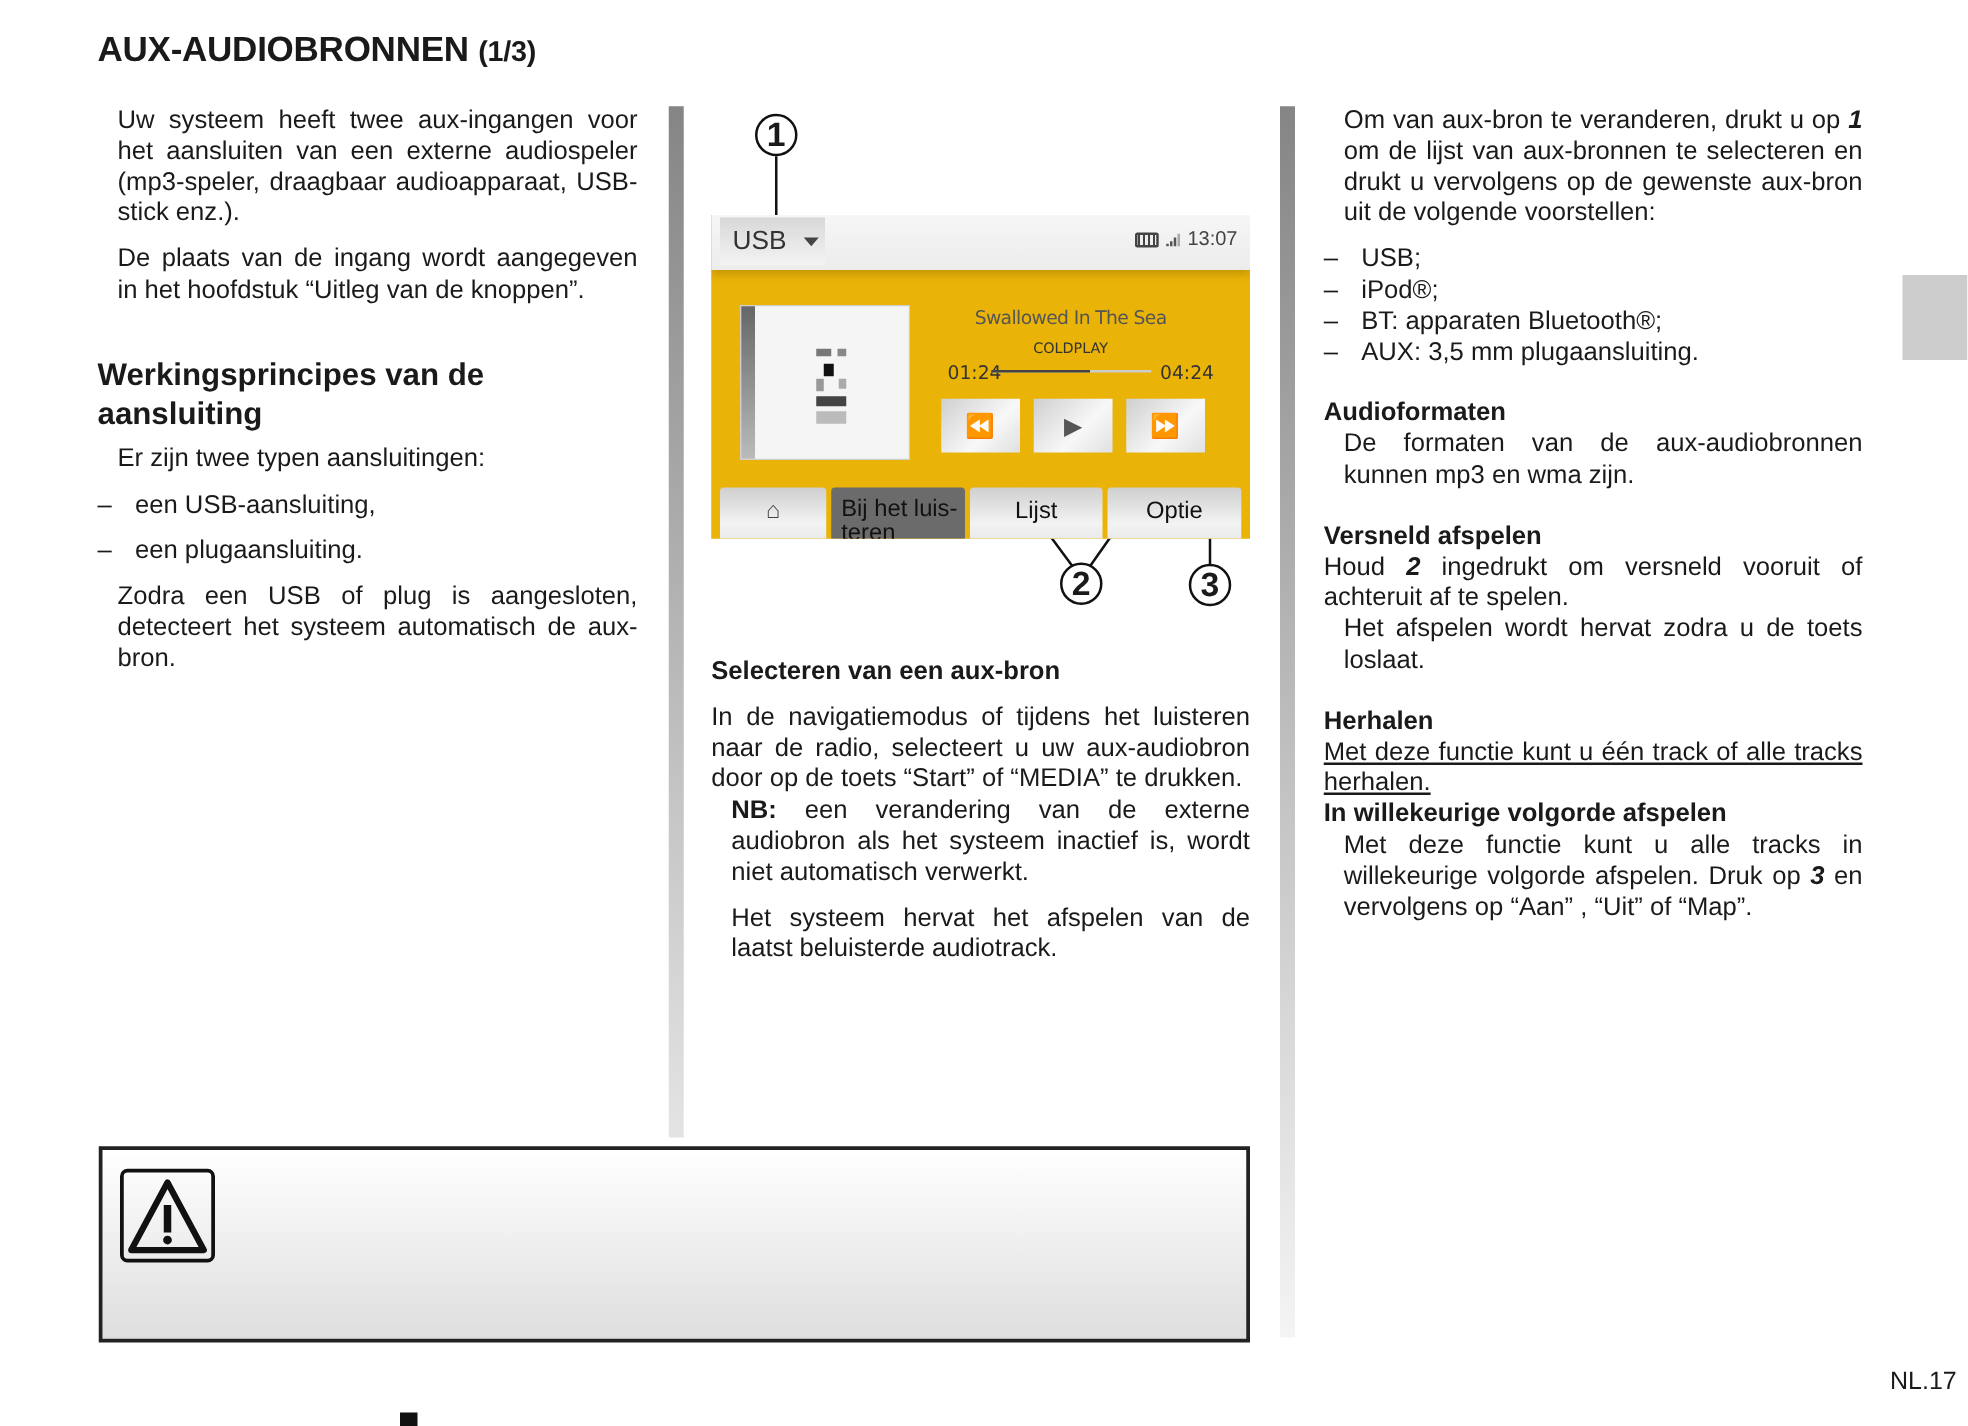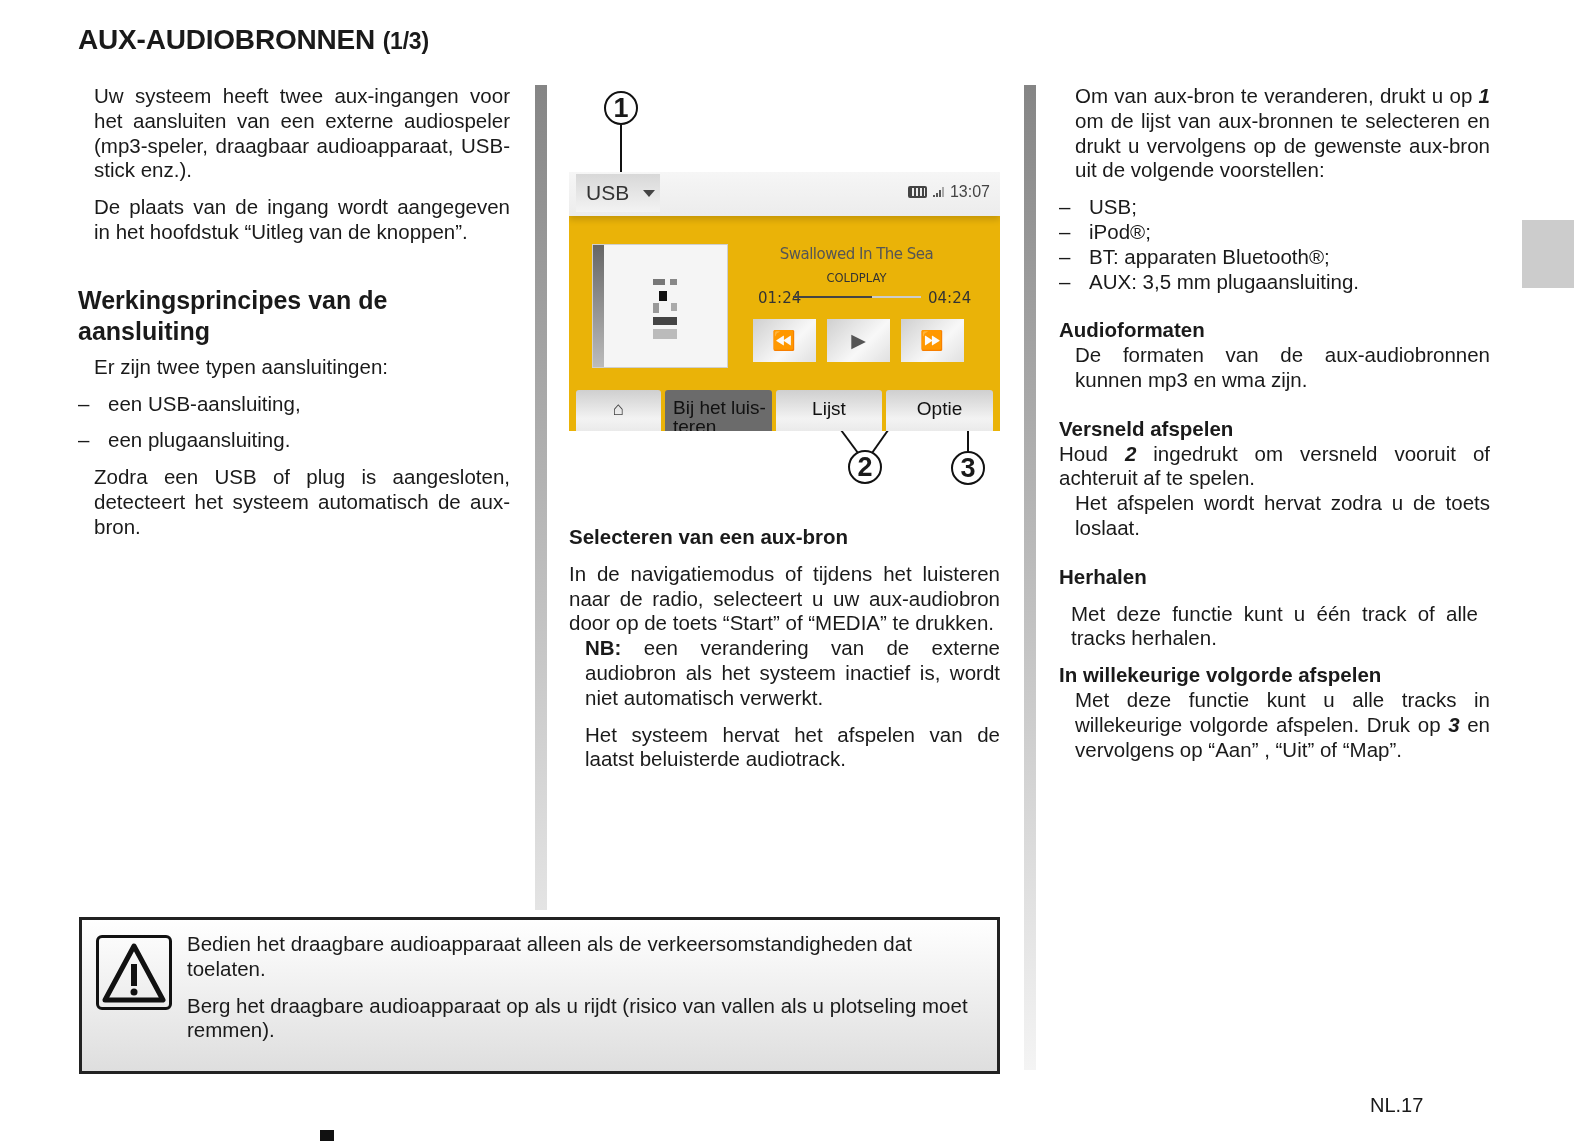--- a/index.html
+++ b/index.html
@@ -52,21 +52,21 @@
           font-size:19px; color:#111; text-align:center; box-sizing:border-box; padding-top:8px; }
   .bbtn.active { background:#6b6b6b; text-align:left; padding-left:8px; line-height:19px; }
   .home-icon { display:inline-block; font-size:19px; color:#444; }
   .callout { position:absolute; width:34px; height:34px; border:2px solid #111; border-radius:50%; background:#fff; box-sizing:border-box;
              font-size:27px; font-weight:bold; display:flex; align-items:center; justify-content:center; line-height:1; }
   .warn { position:absolute; left:79px; top:917px; width:921px; height:157px; box-sizing:border-box; border:3px solid #222;
           background:linear-gradient(#ffffff,#dedede); }
   .warn-icon { position:absolute; left:14px; top:15px; width:76px; height:75px; border:3px solid #111; border-radius:6px; box-sizing:border-box; }
   .warn-text { position:absolute; left:105px; top:12px; width:798px; font-size:20.5px; line-height:24.8px; }
   .warn-text p { margin:0 0 12px 0; }
-  .pagenum { position:absolute; left:1370px; top:1094px; font-size:20px; }
+  .pagenum { position:absolute; left:1512px; top:1094px; font-size:20px; }
   .blip { position:absolute; left:320px; top:1130px; width:14px; height:11px; background:#111; }
 </style>
 </head>
 <body>
 
 <h1><span>AUX-AUDIOBRONNEN</span> <span class="sub">(1/3)</span></h1>
 
 <div class="col" style="left:78px; top:84px; width:432px;">
   <p>Uw systeem heeft twee aux-ingangen voor het aansluiten van een externe audiospeler (mp3-speler, draagbaar audioapparaat, USB-stick enz.).</p>
   <p style="margin-bottom:40px;">De plaats van de ingang wordt aangegeven in het hoofdstuk “Uitleg van de knoppen”.</p>
@@ -168,35 +168,31 @@
         <span class="d">–</span>
         <span>AUX: 3,5 mm plugaansluiting.</span>
       </div>
   </div>
   <h3>Audioformaten</h3>
   <p style="margin-bottom:24px;">De formaten van de aux-audiobronnen kunnen mp3 en wma zijn.</p>
   <h3>Versneld afspelen</h3>
   <p style="margin:0;"><span>Houd </span><b><i>2</i></b><span> ingedrukt om versneld vooruit of achteruit af te spelen.</span></p>
   <p style="margin-bottom:24px;">Het afspelen wordt hervat zodra u de toets loslaat.</p>
   <h3>Herhalen</h3>
-  <p style="margin:12px;">Met deze functie kunt u één track of alle tracks herhalen.</p>
+  <p style="margin:0;text-decoration:underline;">Met deze functie kunt u één track of alle tracks herhalen.</p>
   <h3>In willekeurige volgorde afspelen</h3>
   <p><span>Met deze functie kunt u alle tracks in willekeurige volgorde afspelen. Druk op </span><b><i>3</i></b><span> en vervolgens op “Aan” , “Uit” of “Map”.</span></p>
 </div>
 
 <div class="tab-marker"></div>
 
 <div class="warn">
   <div class="warn-icon">
     <svg width="70" height="69" viewBox="0 0 70 69">
       <polygon points="35,8 64,62 6,62" fill="none" stroke="#111" stroke-width="5" stroke-linejoin="round"></polygon>
       <rect x="32" y="26" width="6" height="22" fill="#111"></rect>
       <circle cx="35" cy="54" r="3.5" fill="#111"></circle>
     </svg>
   </div>
-  <div class="warn-text">
-    <p>Bedien het draagbare audioapparaat alleen als de verkeersomstandigheden dat toelaten.</p>
-    <p>Berg het draagbare audioapparaat op als u rijdt (risico van vallen als u plotseling moet remmen).</p>
-  </div>
 </div>
 
 <div class="pagenum">NL.17</div>
 <div class="blip"></div>
 
 </body></html>

